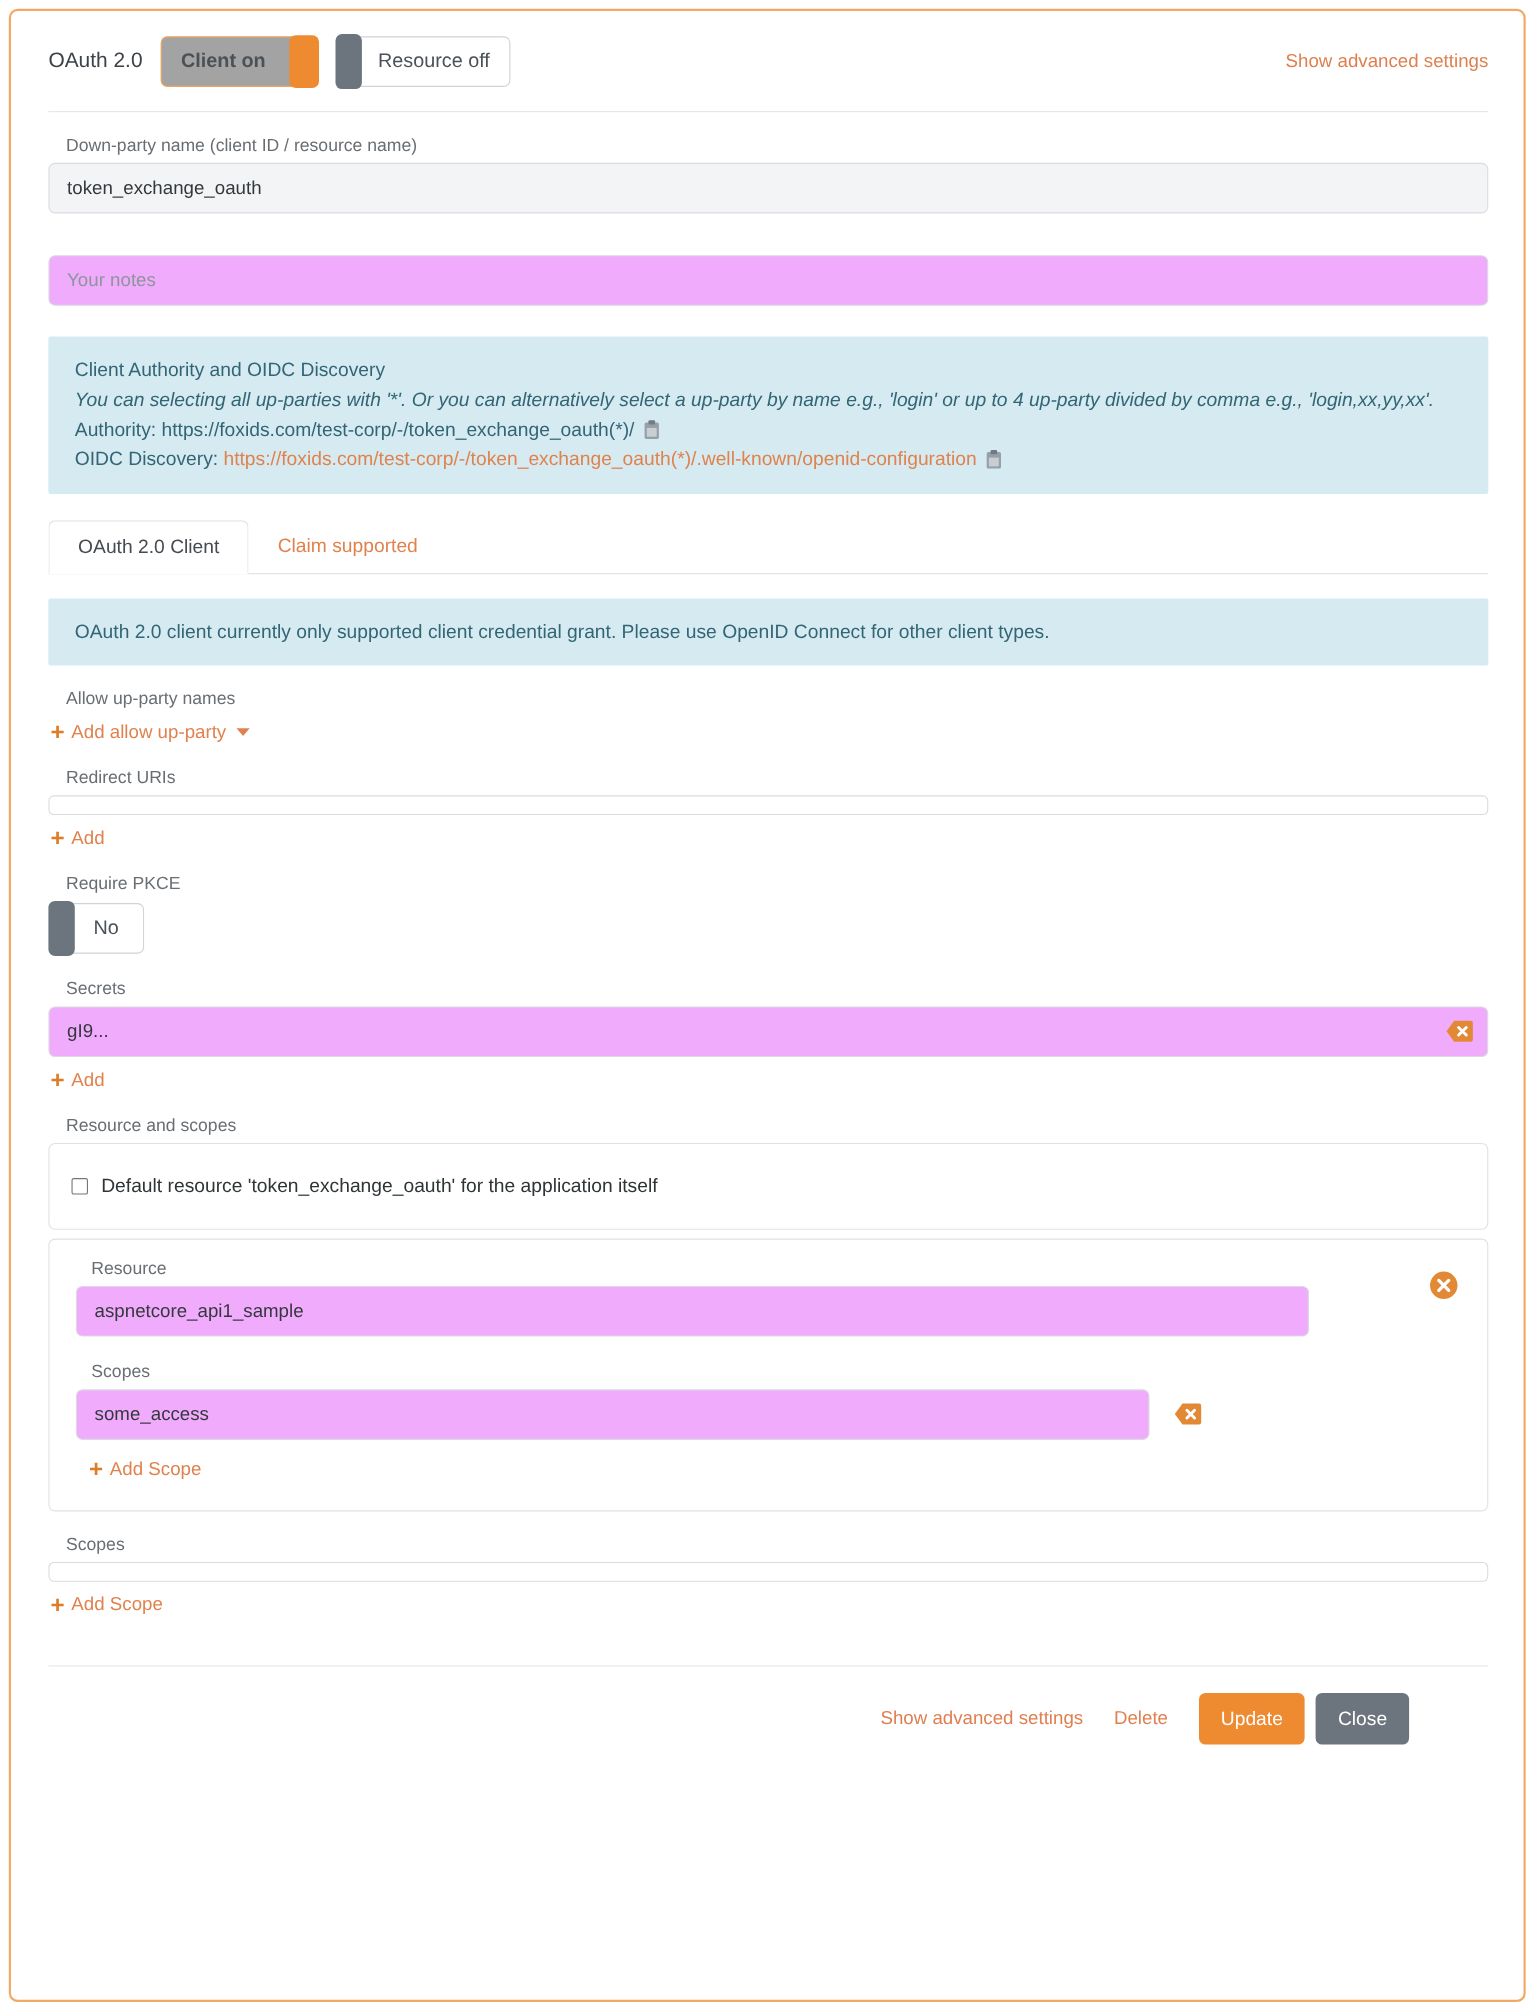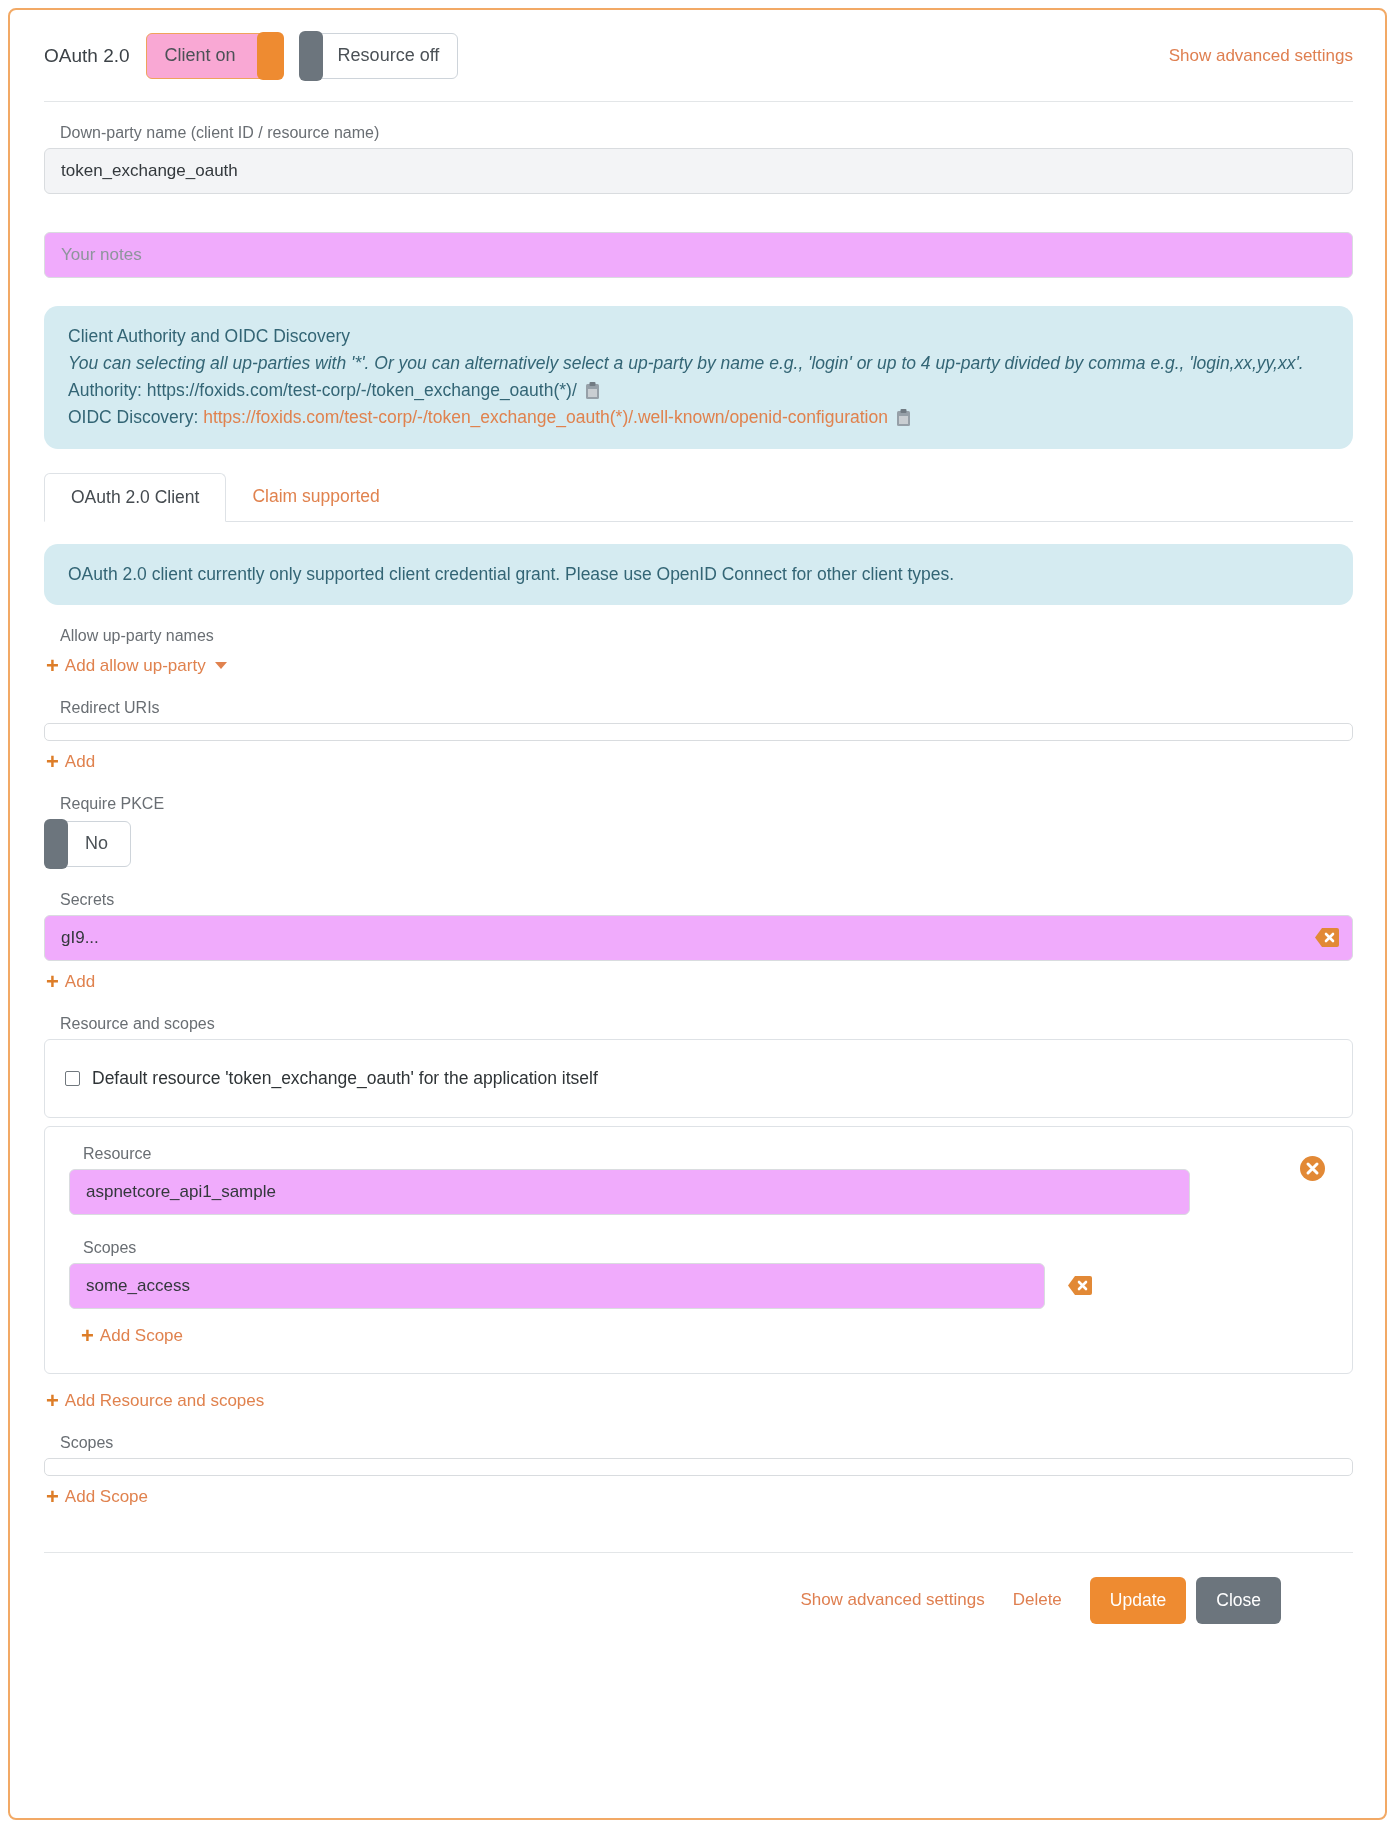--- a/index.html
+++ b/index.html
@@ -7,22 +7,22 @@
   body { font-family:"Liberation Sans","DejaVu Sans",sans-serif; color:#3a4045; }
   .card {
     margin:8px; min-height:1812px; background:#fff;
     border:2px solid #f2a965; border-radius:8px;
     padding:0 32px 30px 34px;
   }
   
   .topbar { display:flex; align-items:center; height:92px; border-bottom:1px solid #e3e6e8; gap:16px; }
   .app-title { font-size:19px; color:#3c4247; }
   .toggle-on { position:relative; height:46px; border:1px solid #efa35c; border-radius:6px;
-    background:#f9a8d4; padding:0 46px 0 18px; display:flex; align-items:center;
-    font-size:18px; color:#4b5156; cursor:pointer; }
+    background:#a3a3a3; padding:0 46px 0 18px; display:flex; align-items:center;
+    font-size:18px; color:#4b5156; cursor:pointer;font-weight:bold; }
   .toggle-on .knob { position:absolute; right:-2px; top:-2px; bottom:-2px; width:27px;
     background:#ee8b31; border-radius:6px; }
   .toggle-off { display:flex; align-items:center; cursor:pointer; }
   .toggle-off .knob { width:24px; height:50px; background:#6c757d; border-radius:6px; z-index:2; }
   .toggle-off .face { margin-left:-10px; height:46px; border:1px solid #ced4da; border-radius:6px;
     background:#fff; padding:0 18px 0 24px; display:flex; align-items:center;
     font-size:18px; color:#4b5156; }
   .link { color:#df7f50; text-decoration:none; font-size:17px; cursor:pointer; }
   .topbar .advanced { margin-left:auto; }
   
@@ -35,21 +35,21 @@
   .group { margin-top:22px; }
   .input-wrap { position:relative; }
   .input-wrap .clear-ic { position:absolute; right:13px; top:12px; cursor:pointer; }
   .add-row { margin-top:10px; margin-left:2px; display:flex; align-items:center; font-size:17px; }
   .add-link { color:#e0824e; cursor:pointer; display:inline-flex; align-items:center;justify-content:center; }
   .plus-icon { color:#dd7d28; font-weight:bold; font-size:22px; line-height:1; margin-right:6px; }
   .plus-icon::before { content:"+"; }
   .caret-down { width:0; height:0; border-left:6px solid transparent; border-right:6px solid transparent;
     border-top:7px solid #e0824e; margin-left:9px; display:inline-block; }
   
-  .alert-info { background:#d5ebf1; border-radius:14px; padding:17px 24px; color:#336575;
+  .alert-info { background:#d5ebf1; border-radius:2px; padding:17px 24px; color:#336575;
     font-size:17.5px; line-height:1.55; }
   .alert-info .italic { font-style:italic; }
   .alert-info a, .orange-link { color:#e0824e; text-decoration:none; cursor:pointer; }
   .clip-ic { margin-left:8px; vertical-align:-4px; cursor:pointer; }
   
   .tabs { margin-top:24px; display:flex; border-bottom:1px solid #dee2e6; }
   .tab { padding:13px 26px; font-size:17.5px; cursor:pointer; }
   .tab.active { background:#fff; border:1px solid #dee2e6; border-bottom:1px solid #fff;
     border-radius:6px 6px 0 0; margin-bottom:-1px; color:#454b50; }
   .tab.inactive { color:#e0824e; }
@@ -199,26 +199,20 @@
           </svg>
       </div>
       <div class="add-row" style="margin-top:16px; margin-left:12px;">
         <span class="add-link">
             <span class="plus-icon"></span>
             <span>Add Scope</span>
           </span>
       </div>
     </div>
 
-    <div class="add-row" style="margin-top:16px;">
-      <span class="add-link">
-          <span class="plus-icon"></span>
-          <span>Add Resource and scopes</span>
-        </span>
-    </div>
   </div>
 
   <div class="group">
     <div class="form-label">Scopes</div>
     <div class="thin-input"></div>
     <div class="add-row">
       <span class="add-link">
           <span class="plus-icon"></span>
           <span>Add Scope</span>
         </span>

